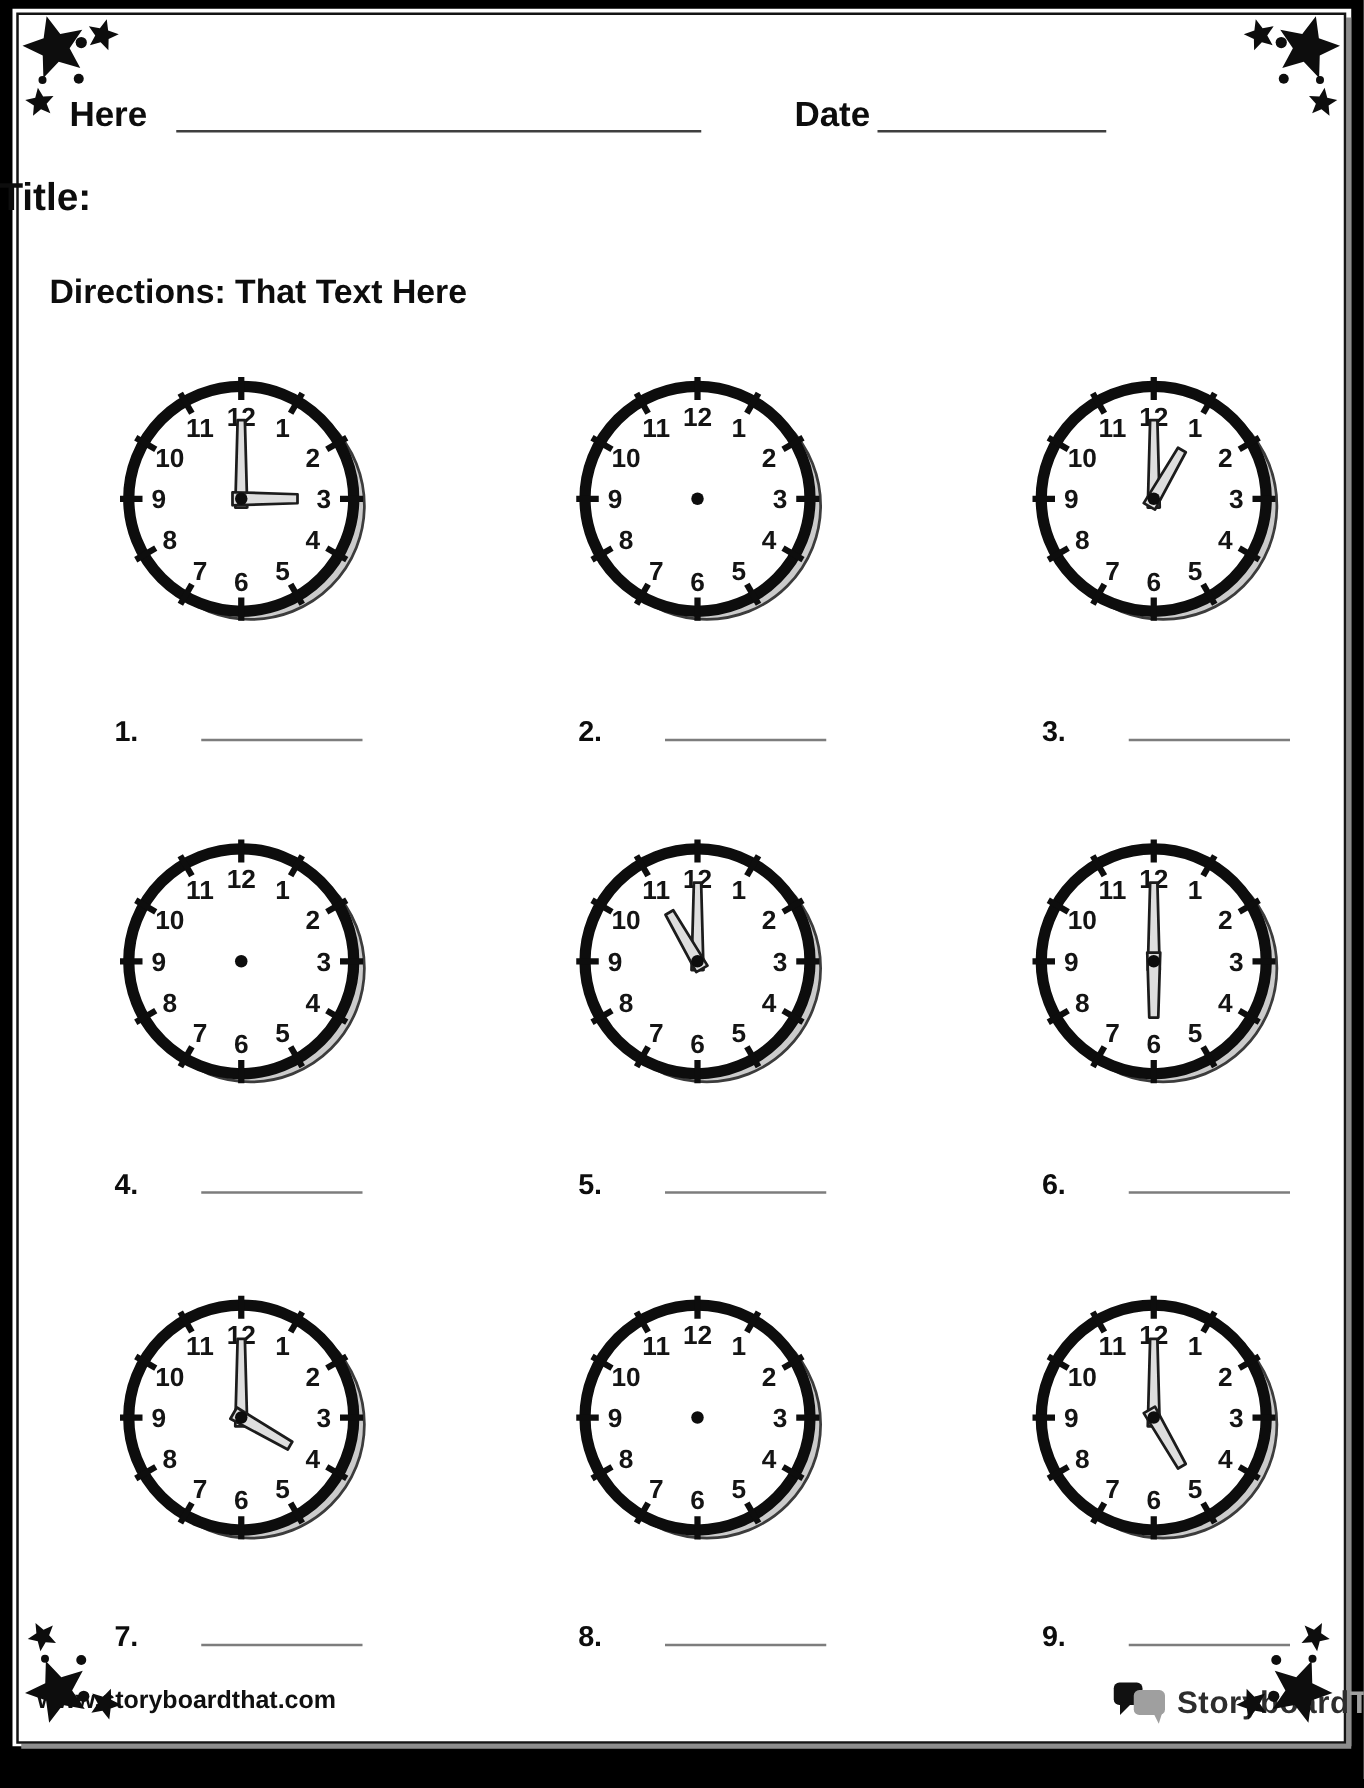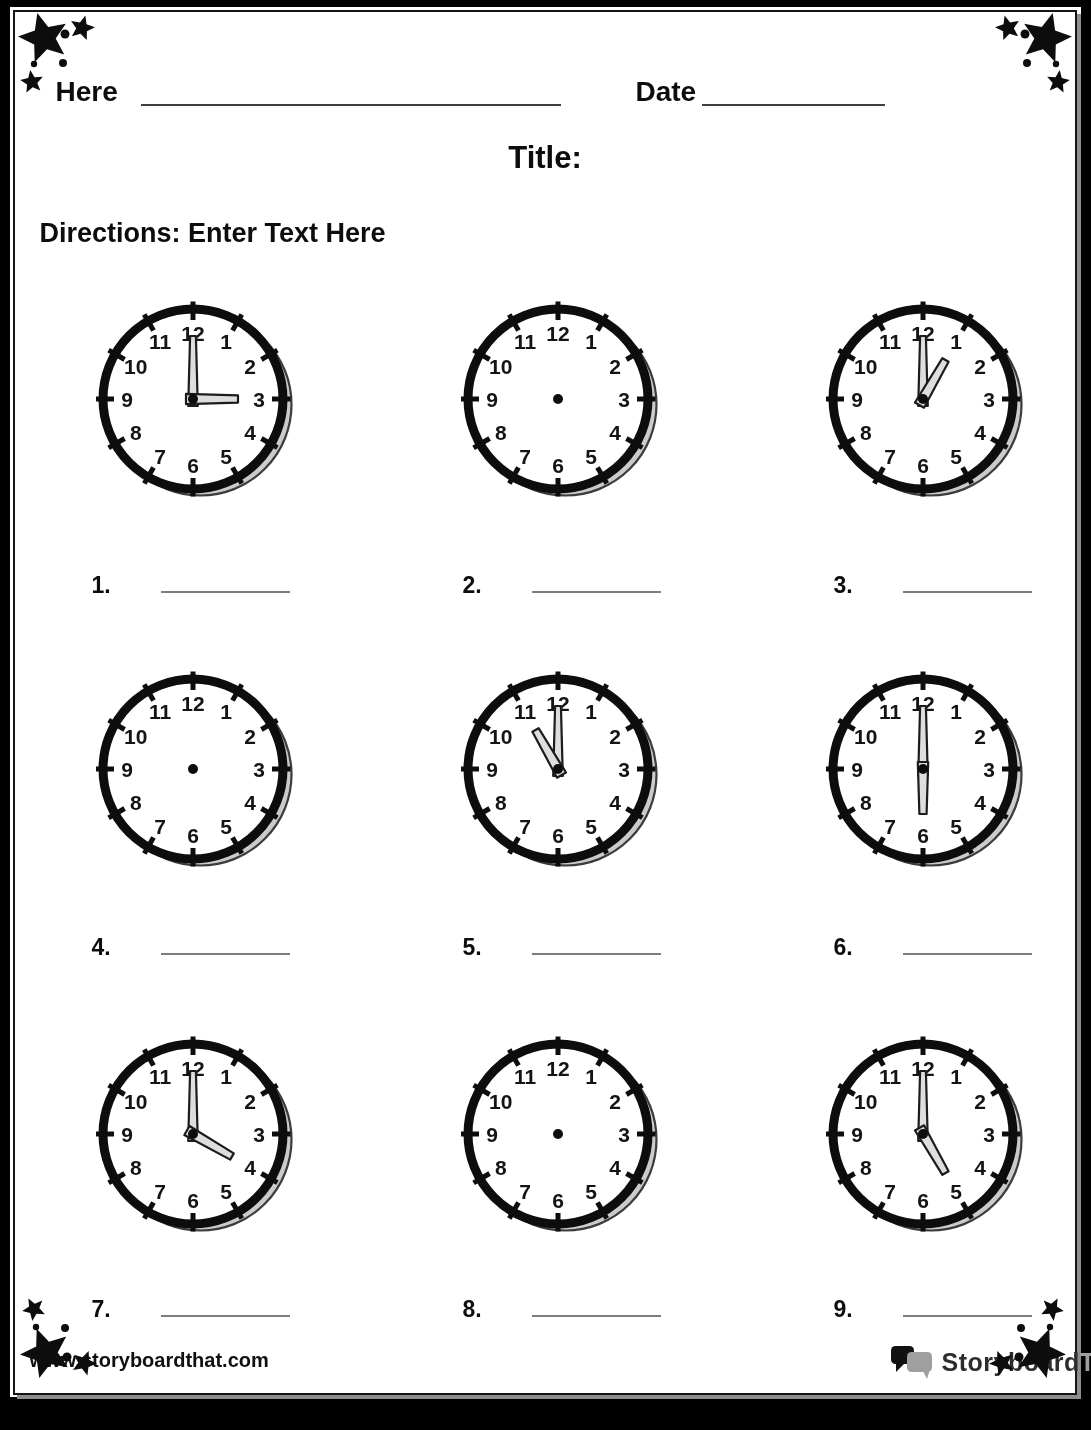--- a/index.html
+++ b/index.html
@@ -10,21 +10,21 @@
   .paper-gap{position:absolute;left:10px;top:7px;right:10px;bottom:33px;background:#fff;}
   .sheet{
     position:absolute;left:3px;top:3px;right:4px;bottom:2px;
     background:#fff;border:2.5px solid #141414;box-shadow:4px 4px 0 #8d8d8d;
   }
   
   .content{position:absolute;left:-15.5px;top:-12.5px;width:1091px;height:1430px;}
 
   .hdr-label{position:absolute;font-weight:700;color:#0d0d0d;font-size:28px;line-height:1;}
   .hdr-line{position:absolute;border-top:2px solid #3f3f3f;height:0;}
-  .page-title{position:absolute;left:0;top:140px;width:1091px;text-align:center;
+  .page-title{position:absolute;left:0;top:140px;width:1091px;
     font-weight:700;font-size:31px;color:#0d0d0d;}
   .directions{position:absolute;left:40px;top:218px;font-weight:700;font-size:27px;color:#0d0d0d;}
 
   .clock-slot{position:absolute;width:206px;height:208px;}
   .clock-slot svg{display:block;}
   .clock-numeral{font-family:"Liberation Sans",sans-serif;font-weight:700;font-size:21px;fill:#141414;}
 
   .answer-row{position:absolute;white-space:nowrap;}
   .ans-num{display:inline-block;font-weight:700;font-size:23px;color:#0d0d0d;vertical-align:top;}
   .ans-line{display:inline-block;width:129px;border-top:2px solid #7d7d7d;margin-left:50px;margin-top:19px;vertical-align:top;}
@@ -89,21 +89,21 @@
             <circle cx="26" cy="56" r="3.2" fill="#0d0d0d"></circle>
           </svg>
         </div>
 
       <span class="hdr-label" style="left:56px;top:78px;">Here</span>
       <div class="hdr-line" style="left:141px;top:104px;width:420px;"></div>
       <span class="hdr-label" style="left:636px;top:78px;">Date</span>
       <div class="hdr-line" style="left:702px;top:104px;width:183px;"></div>
 
       <div class="page-title">Title:</div>
-      <div class="directions">Directions: Enter Text Here</div>
+      <div class="directions">Directions: That Text Here</div>
 
       <div id="clock-grid">
           <div class="clock-slot" style="left: 96px; top: 301px;">
             <svg width="206" height="208" viewBox="0 0 206 208">
               <circle cx="104.5" cy="103.5" r="91" fill="#cbcbcb" stroke="#3c3c3c" stroke-width="2.2"></circle>
               <circle cx="97" cy="98" r="90" fill="#ffffff" stroke="#0d0d0d" stroke-width="9"></circle>
               <line x1="97.0" y1="19.0" x2="97.0" y2="0.5" stroke="#0d0d0d" stroke-width="5"></line>
               <line x1="136.5" y1="29.6" x2="145.8" y2="13.6" stroke="#0d0d0d" stroke-width="5"></line>
               <line x1="165.4" y1="58.5" x2="181.4" y2="49.2" stroke="#0d0d0d" stroke-width="5"></line>
               <line x1="176.0" y1="98.0" x2="194.5" y2="98.0" stroke="#0d0d0d" stroke-width="5"></line>

